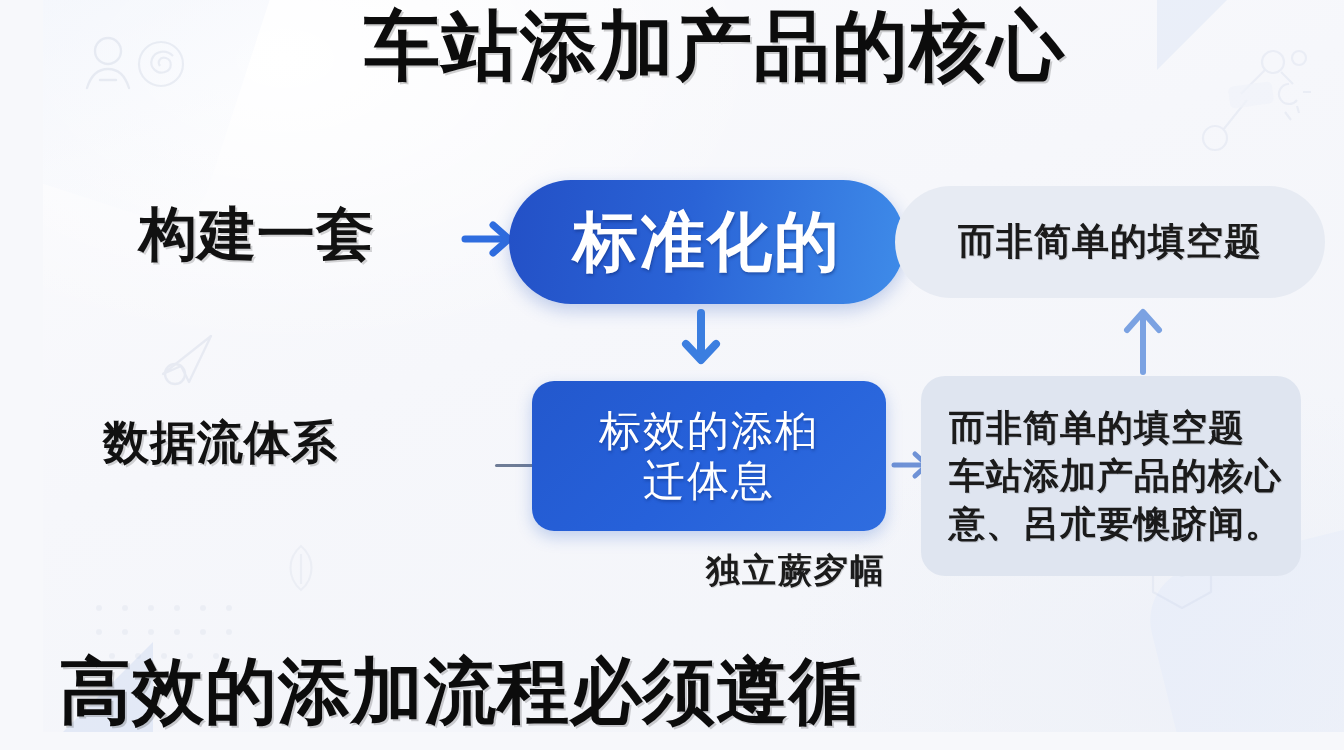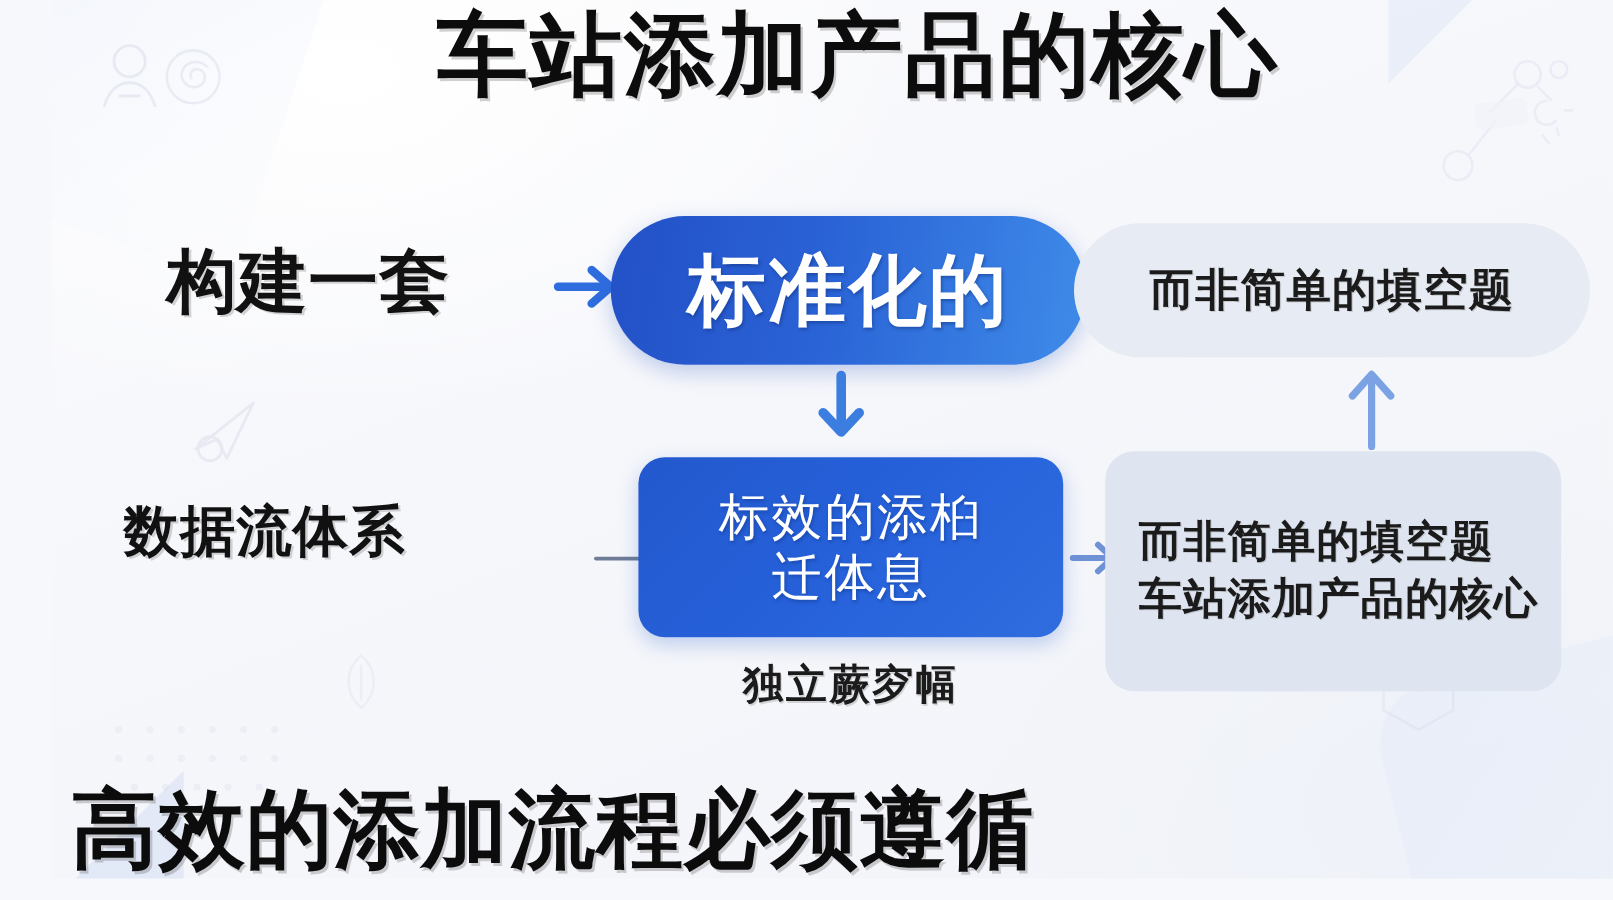--- a/index.html
+++ b/index.html
@@ -102,21 +102,21 @@
     box-shadow:0 6px 16px rgba(38,92,200,.26);
     display:flex;flex-direction:column;align-items:center;justify-content:center;
   }
   .bluebox span{
     display:block;color:#fff;font-size:42px;font-weight:400;line-height:1.18;
     letter-spacing:2px;text-align:right;
     font-family:"DejaVu Sans","Liberation Sans",sans-serif;
     text-shadow:1px 2px 3px rgba(10,40,110,.4);white-space:nowrap;
   }
   .caption{
-    position:absolute;left:489px;top:548px;width:354px;text-align:center;
+    position:absolute;left:489px;top:548px;width:354px;text-align:right;
     font-size:34px;font-weight:800;color:#1b1b1b;letter-spacing:2px;
     font-family:"DejaVu Sans","Liberation Sans",sans-serif;
     text-shadow:1px 1px 0 rgba(0,0,0,.14);
   }
   .note-r2{
     position:absolute;left:878px;top:376px;width:380px;height:200px;
     border-radius:24px;background:#dfe5f0;
     display:flex;flex-direction:column;align-items:flex-start;justify-content:center;
     padding:0 28px;box-sizing:border-box;
   }
@@ -256,17 +256,18 @@
   <div class="bluebox">
     <span>标效的添桕</span>
     <span>迁体息</span>
   </div>
 
   <div class="caption">独立蕨穸幅</div>
 
   <div class="note-r2">
     <span>而非简单的填空题</span>
     <span>车站添加产品的核心</span>
+    <span>意、呂朮要懊跻闻。</span>
   </div>
 
   <div class="footline">高效的添加流程必须遵循</div>
 
 </div>
 
 </body></html>

